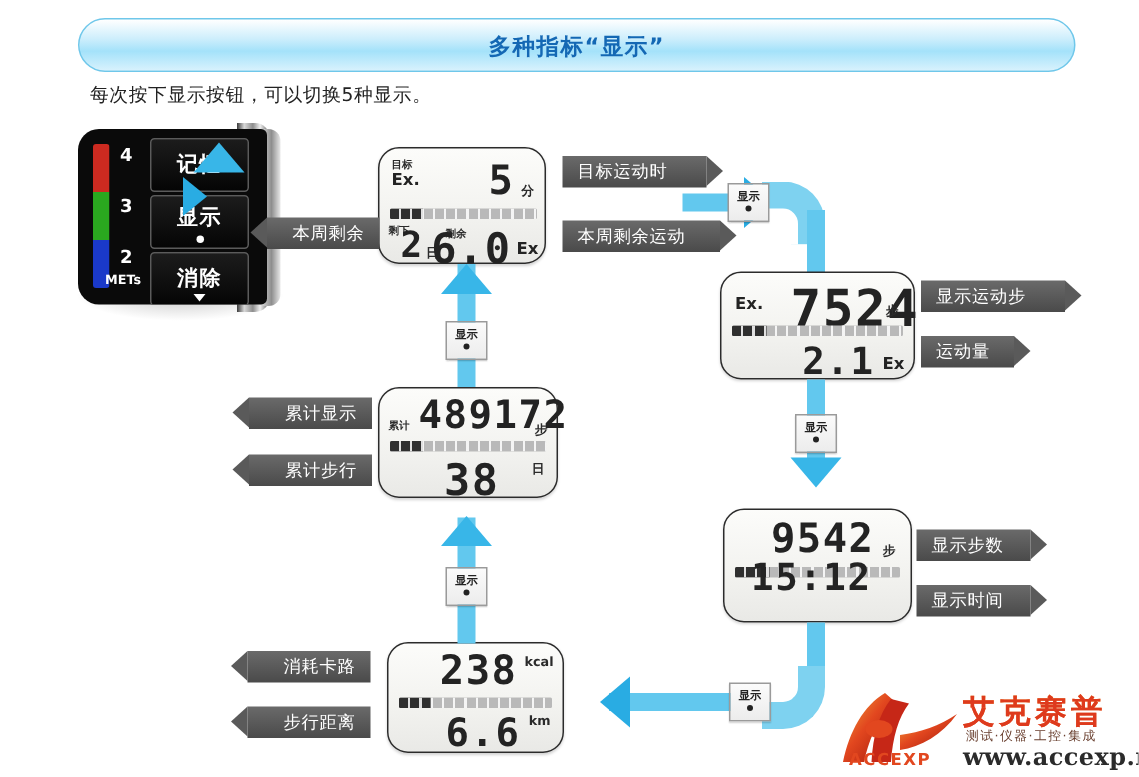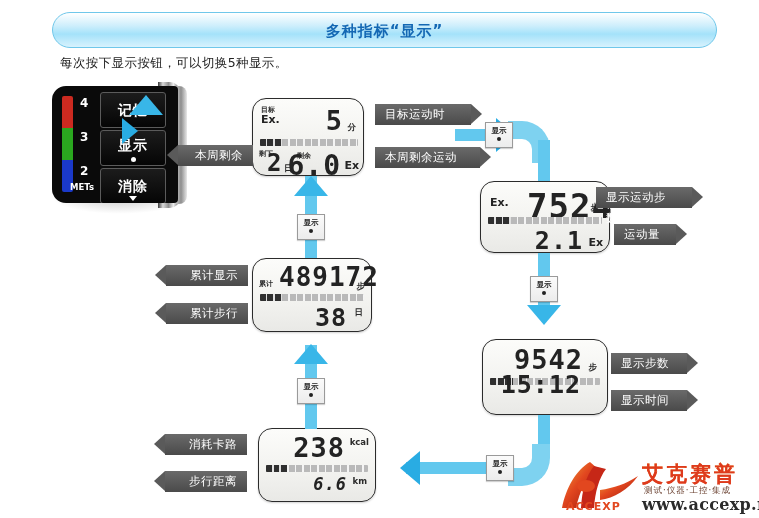--- a/index.html
+++ b/index.html
@@ -236,21 +236,21 @@
 
     <div class="progress" style="left:7px;top:35px;width:114px;">
       <div class="fill" style="width:20%;"></div>
       <div class="ticks"></div>
     </div>
 
     <div class="seg" style="right:26px;top:44px;font-size:25px;">2.1</div>
     <div class="unit-b" style="right:6px;top:54px;">Ex</div>
   </div>
 
-  <div class="tag right" style="left:596px;top:187px;width:96px;">显示运动步数</div>
+  <div class="tag right" style="left:614px;top:187px;width:96px;">显示运动步数</div>
   <div class="tag right" style="left:614px;top:224px;width:62px;">运动量</div>
 
   <div class="flow" style="left:538px;top:253px;width:12px;height:54px;"></div>
   <div class="arrow-tri tri-down" style="left:527px;top:305px;"></div>
   <div class="keybtn" style="left:530px;top:276px;">
     <span class="kt">显示</span>
     <span class="kd"></span>
   </div>
 
   <div class="lcd" style="left:482px;top:339px;width:126px;height:76px;">
@@ -279,21 +279,21 @@
 
   <div class="lcd" style="left:258px;top:428px;width:118px;height:74px;">
     <div class="seg" style="right:30px;top:3px;font-size:27px;">238</div>
     <div class="unit" style="right:6px;top:8px;">kcal</div>
 
     <div class="progress" style="left:7px;top:36px;width:102px;">
       <div class="fill" style="width:21%;"></div>
       <div class="ticks"></div>
     </div>
 
-    <div class="seg" style="right:28px;top:45px;font-size:17px;font-style:italic;">6.6</div>
+    <div class="seg" style="right:28px;top:45px;font-size:26px;">6.6</div>
     <div class="unit" style="right:8px;top:47px;">km</div>
   </div>
 
   <div class="tag left" style="left:165px;top:471px;width:82px;">步行距离</div>
   <div class="tag left" style="left:165px;top:434px;width:82px;">消耗卡路里</div>
 
   <div class="flow" style="left:305px;top:345px;width:12px;height:84px;"></div>
   <div class="arrow-tri tri-up" style="left:294px;top:344px;"></div>
   <div class="keybtn" style="left:297px;top:378px;">
     <span class="kt">显示</span>
@@ -303,21 +303,21 @@
   <div class="lcd" style="left:252px;top:258px;width:120px;height:74px;">
     <div class="tiny" style="left:6px;top:20px;">累计</div>
     <div class="seg" style="left:26px;top:3px;font-size:26px;">489172</div>
     <div class="unit" style="right:6px;top:22px;">步</div>
 
     <div class="progress" style="left:7px;top:35px;width:104px;">
       <div class="fill" style="width:21%;"></div>
       <div class="ticks"></div>
     </div>
 
-    <div class="seg" style="right:24px;top:44px;font-size:25px;">38</div>
+    <div class="seg" style="right:38px;top:44px;font-size:29px;">38</div>
     <div class="unit" style="right:8px;top:48px;">日</div>
   </div>
 
   <div class="tag left" style="left:166px;top:265px;width:82px;">累计显示步数</div>
   <div class="tag left" style="left:166px;top:303px;width:82px;">累计步行时间</div>
 
   <div class="flow" style="left:305px;top:176px;width:12px;height:82px;"></div>
   <div class="arrow-tri tri-up" style="left:294px;top:176px;"></div>
   <div class="keybtn" style="left:297px;top:214px;">
     <span class="kt">显示</span>

